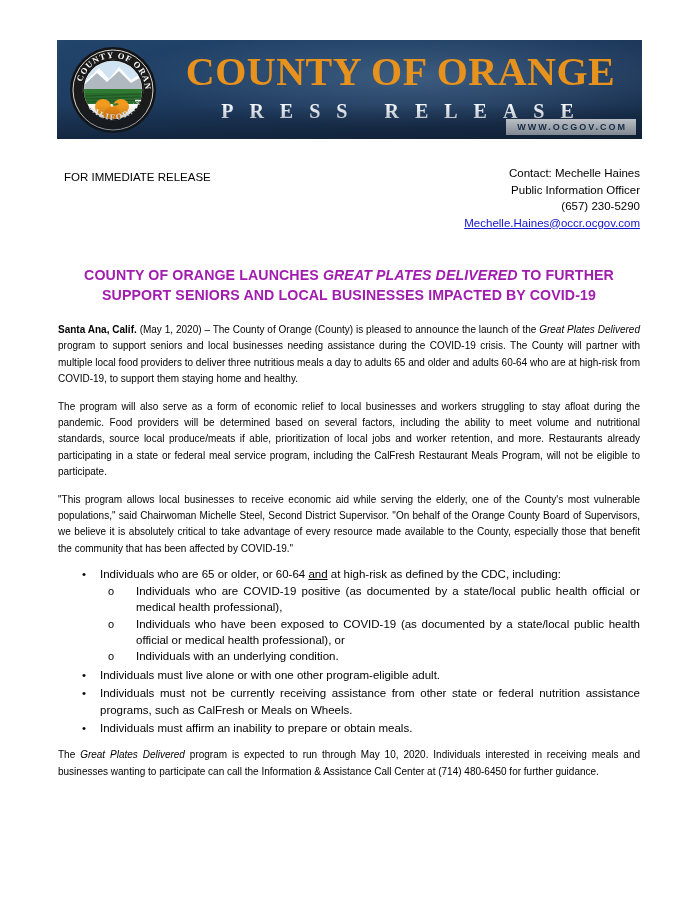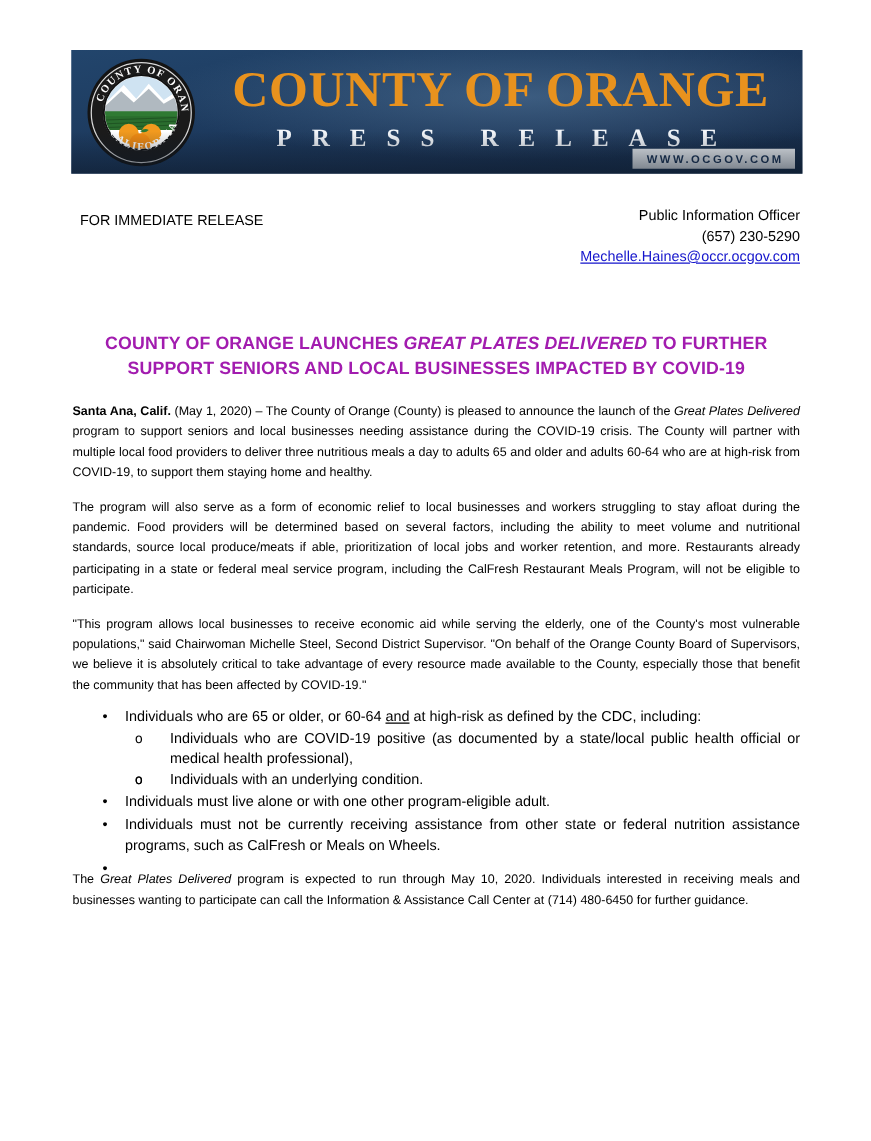--- a/index.html
+++ b/index.html
@@ -253,20 +253,21 @@
     </div>
 
     <div class="url-badge">WWW.OCGOV.COM</div>
   </div>
 
   <div class="content">
 
     <div class="release-row">
       <div class="immediate">FOR IMMEDIATE RELEASE</div>
       <div class="contact-block">
+        <div>Contact: Mechelle Haines</div>
         <div>Public Information Officer</div>
         <div>(657) 230-5290</div>
         <div><a class="email-link" href="#">Mechelle.Haines@occr.ocgov.com</a></div>
       </div>
     </div>
 
     <div class="headline"><span>COUNTY OF ORANGE LAUNCHES </span><em>GREAT PLATES DELIVERED</em><span> TO FURTHER SUPPORT SENIORS AND LOCAL BUSINESSES IMPACTED BY COVID-19</span></div>
 
     <p class="para first-para"><b>Santa Ana, Calif.</b><span> (May 1, 2020) – The County of Orange (County) is pleased to announce the launch of the </span><em>Great Plates Delivered</em><span> program to support seniors and local businesses needing assistance during the COVID-19 crisis. The County will partner with multiple local food providers to deliver three nutritious meals a day to adults 65 and older and adults 60-64 who are at high-risk from COVID-19, to support them staying home and healthy.</span></p>
 
@@ -281,40 +282,42 @@
         <span class="bullet-dot">•</span>
         <span>Individuals who are 65 or older, or 60-64 </span><u>and</u><span> at high-risk as defined by the CDC, including:</span>
 
         <ul class="subbullets">
           <li>
             <span class="sub-marker">o</span>
             <span>Individuals who are COVID-19 positive (as documented by a state/local public health official or medical health professional),</span>
           </li>
           <li>
             <span class="sub-marker">o</span>
+            <span>Individuals who have been exposed to COVID-19 (as documented by a state/local public health official or medical health professional), or</span>
           </li>
           <li>
             <span class="sub-marker">o</span>
             <span>Individuals with an underlying condition.</span>
           </li>
         </ul>
       </li>
 
       <li>
         <span class="bullet-dot">•</span>
         <span>Individuals must live alone or with one other program-eligible adult.</span>
       </li>
 
       <li>
         <span class="bullet-dot">•</span>
         <span>Individuals must not be currently receiving assistance from other state or federal nutrition assistance programs, such as CalFresh or Meals on Wheels.</span>
       </li>
 
       <li>
         <span class="bullet-dot">•</span>
+        <span>Individuals must affirm an inability to prepare or obtain meals.</span>
       </li>
 
     </ul>
 
     <p class="para closing"><span>The </span><em>Great Plates Delivered</em><span> program is expected to run through May 10, 2020. Individuals interested in receiving meals and businesses wanting to participate can call the Information &amp; Assistance Call Center at (714) 480-6450 for further guidance.</span></p>
 
   </div>
 </div>
 
 </body></html>

